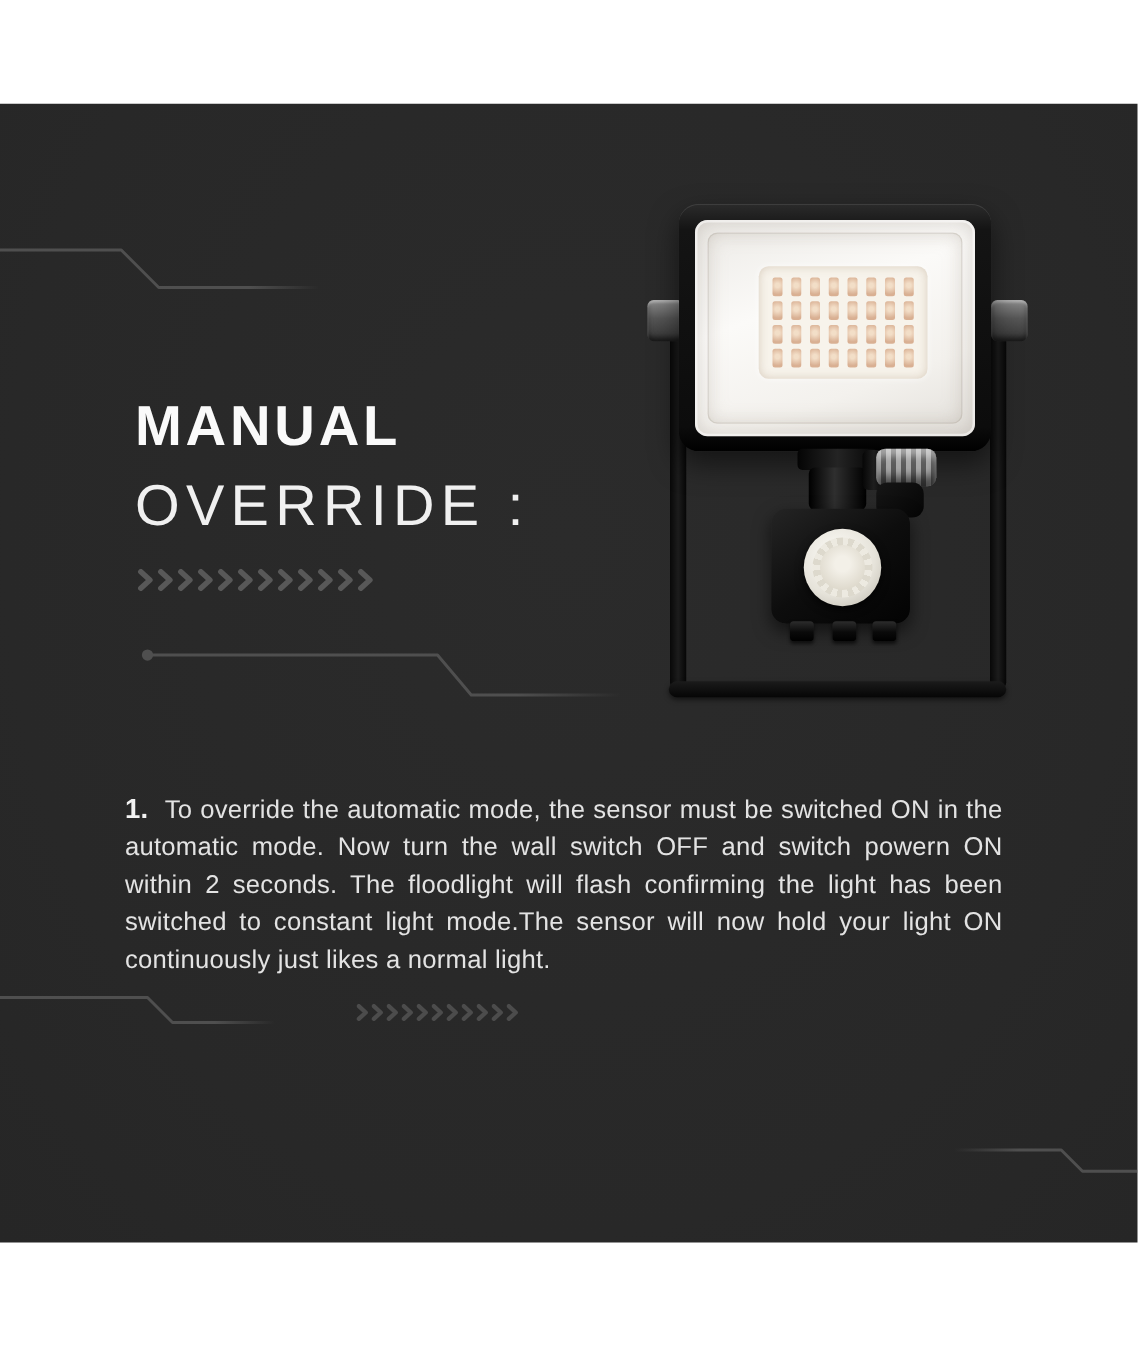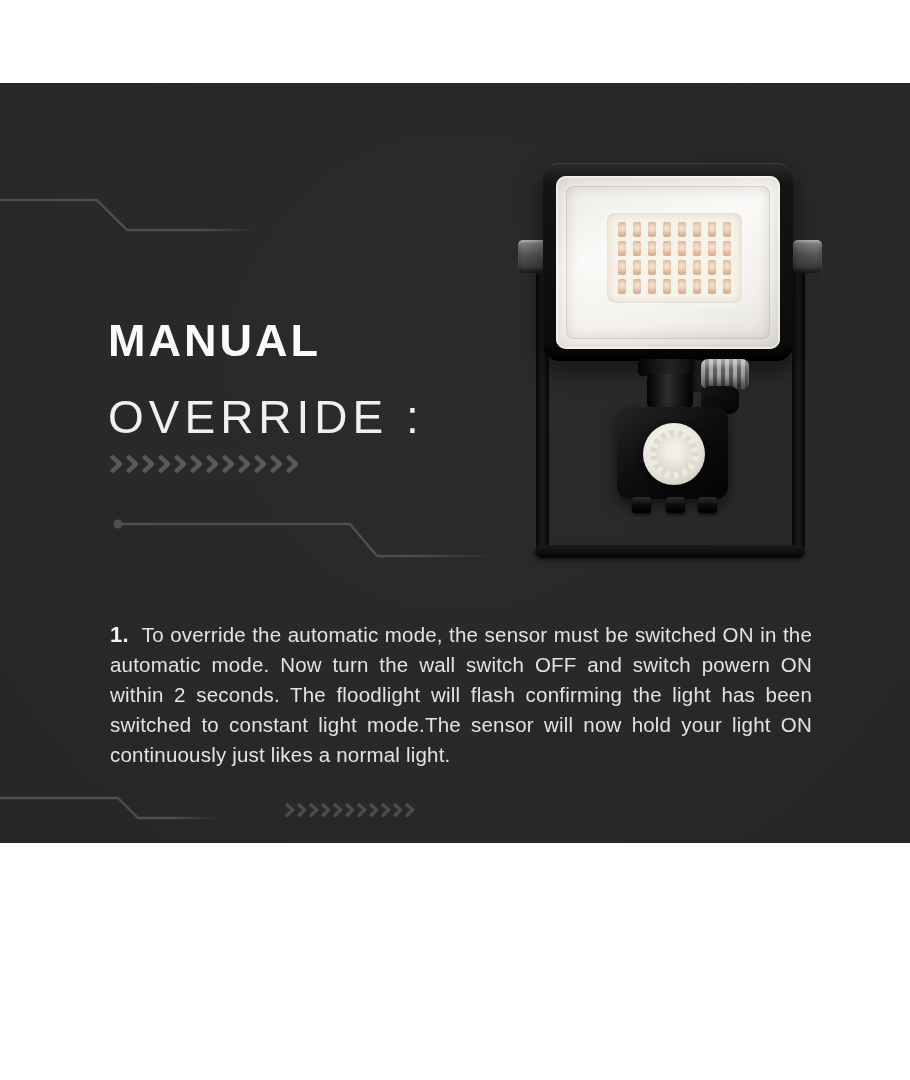--- a/index.html
+++ b/index.html
@@ -2,42 +2,42 @@
 <html><head>
 <meta charset="utf-8">
 <style>
   * { margin:0; padding:0; box-sizing:border-box; }
   html,body { width:910px; height:1080px; background:#ffffff; overflow:hidden;
               font-family:"Liberation Sans", sans-serif; }
   .band { position:absolute; left:0; width:910px; background:#ffffff; }
   .band-top { top:0; height:83px; }
   .band-bottom { top:994px; height:86px; }
 
-  .canvas { position:absolute; left:0; top:83px; width:910px; height:760px;
+  .canvas { position:absolute; left:0; top:83px; width:910px; height:911px;
             background: radial-gradient(ellipse at 50% 38%, #2b2b2b 0%, #282828 70%, #262626 100%);
             overflow:hidden; }
 
   .circuit { position:absolute; left:0; top:0; width:910px; height:911px; }
 
   
   .title { position:absolute; left:108px; top:235px; }
   .title-bold { font-size:45px; font-weight:800; line-height:1; letter-spacing:3px;
                 color:#fafafa; }
   .title-thin { font-size:46px; font-weight:300; line-height:1; letter-spacing:5px;
-                color:#f0f0f0; margin-top:31px; }
+                color:#f0f0f0; margin-top:18px; }
 
   
   .chev-row { position:absolute; display:flex; align-items:center; }
   .chev-row-1 { left:110px; top:372px; gap:3px; color:#585858; }
   .chev-row-2 { left:285px; top:720px; gap:2px; color:#4c4c4c; }
   .chev-row svg { display:block; }
 
   
-  .instr { position:absolute; left:110px; width:702px; font-size:20.5px; line-height:30px;
-           color:#e3e3e3; text-align:justify; letter-spacing:.2px; }
+  .instr { position:absolute; left:100px; width:702px; font-size:20.5px; line-height:30px;
+           color:#e3e3e3; text-align:justify; letter-spacing:.2px;margin-top:12px; }
   .instr-1 { top:537px; }
   .instr-2 { top:755px; }
   .instr b { font-weight:700; font-size:22px; color:#f2f2f2; margin-right:13px; }
 
   
   .product { position:absolute; left:515px; top:77px; width:312px; height:402px; }
   .product div { position:absolute; }
 
   .arm { background:linear-gradient(90deg,#080808,#1c1c1c 50%,#060606); border-radius:5px;
          top:95px; width:13px; height:296px; }

